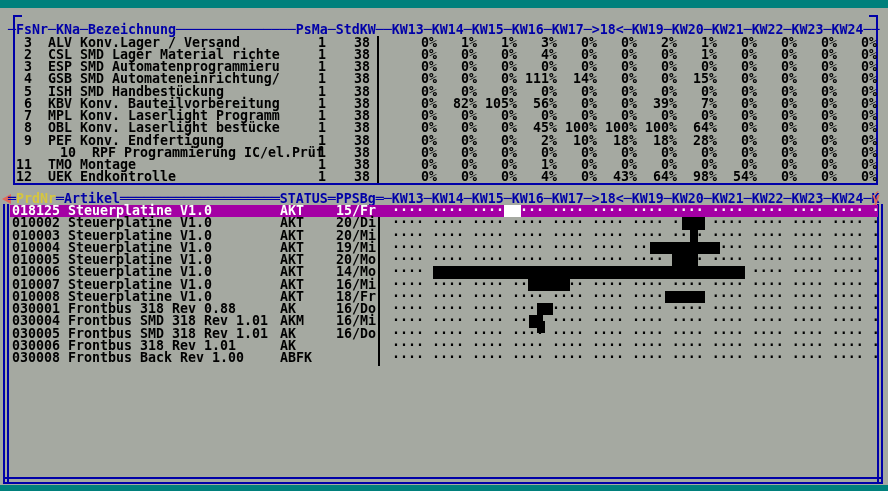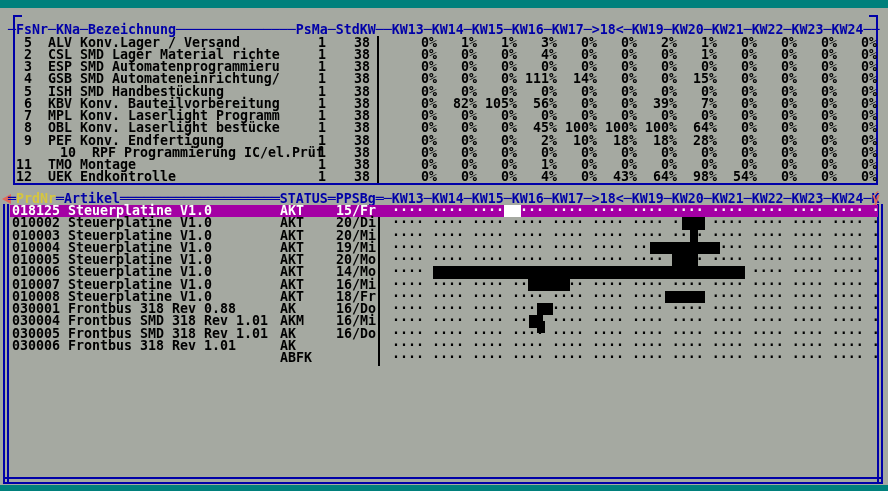--- a/index.html
+++ b/index.html
@@ -37,21 +37,21 @@
   <div class="dline-v" style="left:877px;top:204px;height:280px;"></div>
   <div class="dline-h" style="left:3px;top:477px;width:880px;"></div>
 
 
   <div class="t blue" style="left:8px;top:24px;" id="s1header">─FsNr─KNa─Bezeichnung───────────────PsMa─StdKW──KW13─KW14─KW15─KW16─KW17─&gt;18&lt;─KW19─KW20─KW21─KW22─KW23─KW24──</div>
 
   <div class="ksep" style="left:377px;top:36px;height:147px;"></div>
 
   <div id="s1rows">
       <div class="row" style="top: 36.5px;">
-        <span class="t blk" style="left: 0px;">   5  ALV Konv.Lager / Versand</span>
+        <span class="t blk" style="left: 0px;">   3  ALV Konv.Lager / Versand</span>
         <span class="t blk num" style="left: 282px; width: 44px;">1</span>
         <span class="t blk num" style="left: 330px; width: 40px;">38</span>
         <span class="t blk num" style="left: 392px; width: 45px;">0%</span>
         <span class="t blk num" style="left: 432px; width: 45px;">1%</span>
         <span class="t blk num" style="left: 472px; width: 45px;">1%</span>
         <span class="t blk num" style="left: 512px; width: 45px;">3%</span>
         <span class="t blk num" style="left: 552px; width: 45px;">0%</span>
         <span class="t blk num" style="left: 592px; width: 45px;">0%</span>
         <span class="t blk num" style="left: 632px; width: 45px;">2%</span>
         <span class="t blk num" style="left: 672px; width: 45px;">1%</span>
@@ -334,19 +334,20 @@
         <span class="t blk" style="left: 336px;">16/Do</span>
         <span class="t blk" style="left: 392px;">···· ···· ···· ···· ···· ···· ···· ···· ···· ···· ···· ···· ·</span>
       </div>
       <div class="row" style="top: 339.75px;">
         <span class="t blk" style="left: 12px;">030006 Frontbus 318 Rev 1.01</span>
         <span class="t blk" style="left: 280px;">AK</span>
         <span class="t blk" style="left: 336px;"></span>
         <span class="t blk" style="left: 392px;">···· ···· ···· ···· ···· ···· ···· ···· ···· ···· ···· ···· ·</span>
       </div>
       <div class="row" style="top: 352px;">
+        <span class="t blk" style="left: 12px;">030008 Frontbus Back Rev 1.00</span>
         <span class="t blk" style="left: 280px;">ABFK</span>
         <span class="t blk" style="left: 336px;"></span>
         <span class="t blk" style="left: 392px;">···· ···· ···· ···· ···· ···· ···· ···· ···· ···· ···· ···· ·</span>
       </div>
     </div>
 
 </div>
 
 </body></html>

